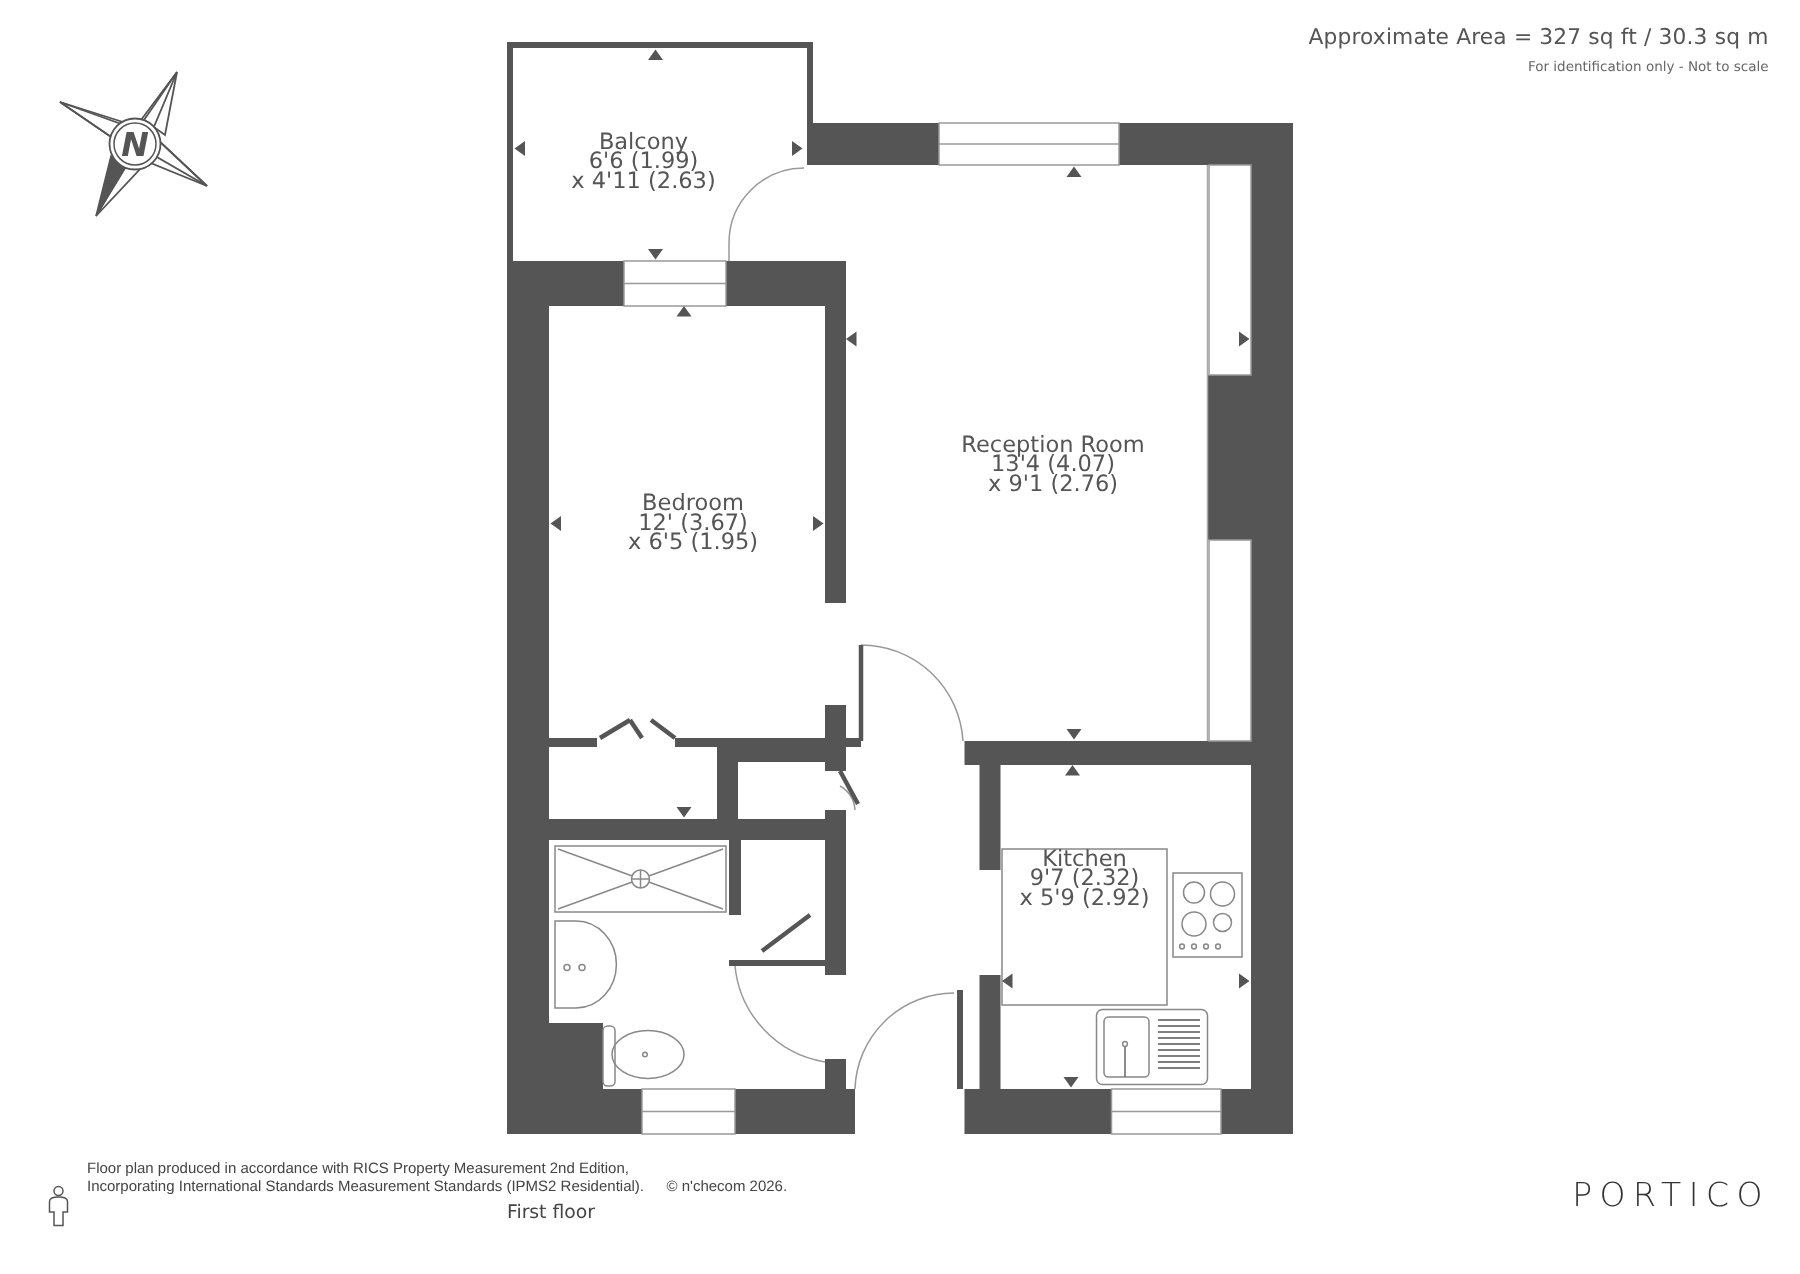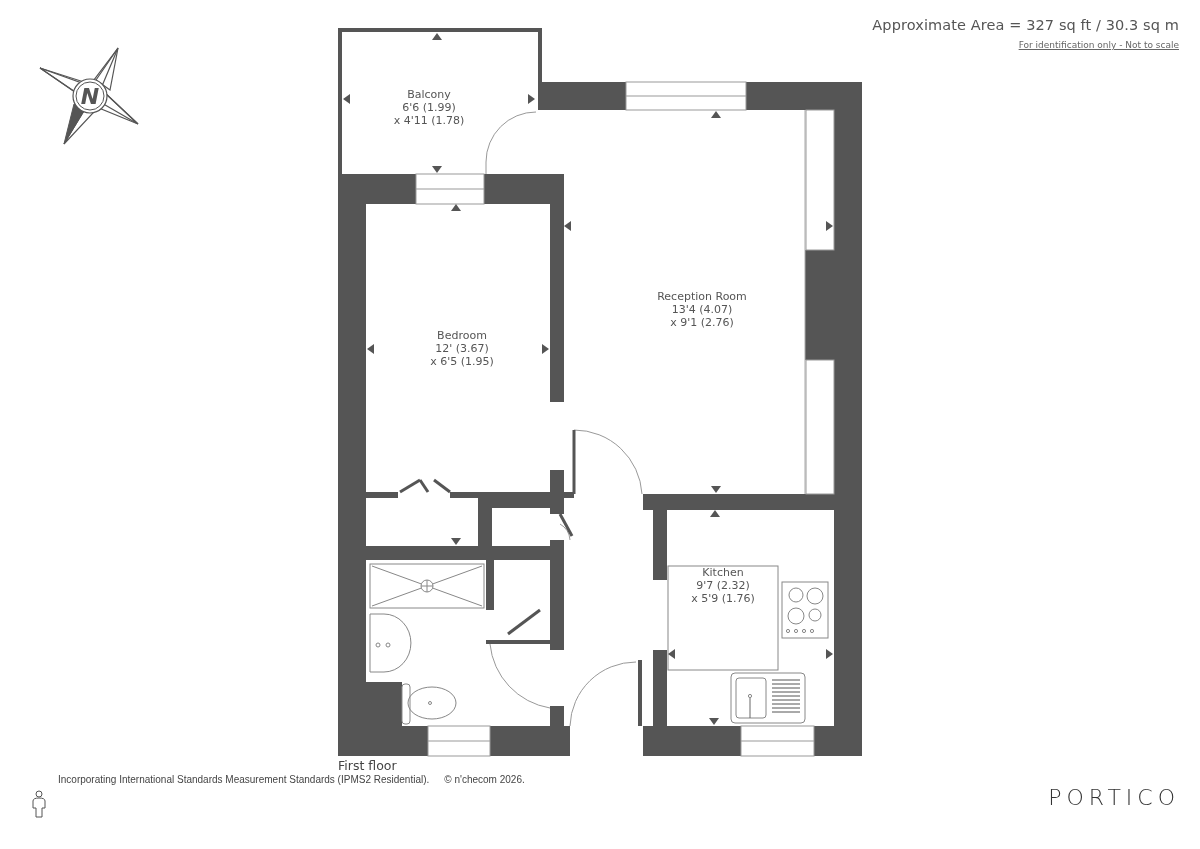--- a/index.html
+++ b/index.html
@@ -1,22 +1,22 @@
 <!DOCTYPE html>
 <html><head>
 <meta charset="utf-8">
 <style>
   html, body { margin: 0; padding: 0; background: #ffffff; }
   body { width: 1200px; height: 849px; position: relative; overflow: hidden; font-family: "DejaVu Sans", sans-serif; color: #555; }
   .area-title { position: absolute; right: 21px; top: 17px; font-size: 14.5px; color: #555; letter-spacing: 0.1px; }
-  .area-sub { position: absolute; right: 21px; top: 40px; font-size: 9px; color: #666; text-decoration: underline; }
+  .area-sub { position: absolute; right: 21px; top: 40px; font-size: 9px; color: #666; }
   .compass { position: absolute; left: 38px; top: 46px; width: 104px; height: 100px; }
   .plan { position: absolute; left: 0; top: 0; width: 1200px; height: 849px; }
-  .room-label { position: absolute; text-align: center; font-size: 11px; line-height: 13px; color: #555; white-space: nowrap; transform: translateX(-50%); }
-  .floor-label { position: absolute; left: 338px; top: 758px; font-size: 12.5px; color: #444; }
+  .room-label { position: absolute; text-align: center; font-size: 15px; line-height: 13px; color: #555; white-space: nowrap; transform: translateX(-50%); }
+  .floor-label { position: absolute; left: 338px; top: 800px; font-size: 12.5px; color: #444; }
   .disclaimer { position: absolute; left: 58px; top: 774px; font-family: "Liberation Sans", sans-serif; font-size: 10px; line-height: 12px; color: #444; }
   .disclaimer div { white-space: nowrap; }
   .person-icon { position: absolute; left: 30px; top: 790px; width: 18px; height: 28px; }
   .brand { position: absolute; right: 20px; top: 785px; font-size: 22px; letter-spacing: 5px; color: #333; font-family: "DejaVu Sans", sans-serif; font-weight: 300; margin-left: 28px; }
   .copyright { margin-left: 15px; }
 </style>
 </head>
 <body>
 
 <div class="area-title">Approximate Area = 327 sq ft / 30.3 sq m</div>
@@ -173,42 +173,43 @@
     <polygon points="715,510 710,517 720,517"></polygon>
     <polygon points="668,654 675,649 675,659"></polygon>
     <polygon points="833,654 826,649 826,659"></polygon>
     <polygon points="714,725 709,718 719,718"></polygon>
   </g>
 </svg>
 
 <div class="room-label" style="left:429px; top:88px;">
   <div>Balcony</div>
   <div>6'6 (1.99)</div>
-  <div>x 4'11 (1.78)</div>
+  <div>x 4'11 (2.63)</div>
 </div>
 <div class="room-label" style="left:702px; top:290px;text-align:center;">
   <div>Reception Room</div>
   <div>13'4 (4.07)</div>
   <div>x 9'1 (2.76)</div>
 </div>
 <div class="room-label" style="left:462px; top:329px;">
   <div>Bedroom</div>
   <div>12' (3.67)</div>
   <div>x 6'5 (1.95)</div>
 </div>
 <div class="room-label" style="left:723px; top:566px;">
   <div>Kitchen</div>
   <div>9'7 (2.32)</div>
-  <div>x 5'9 (1.76)</div>
+  <div>x 5'9 (2.92)</div>
 </div>
 
 <div class="floor-label">First floor</div>
 
 <svg class="person-icon" viewBox="0 0 18 28">
   <circle cx="9" cy="4" r="3" fill="none" stroke="#555" stroke-width="1"></circle>
   <path d="M 3 11 Q 3 8 9 8 Q 15 8 15 11 L 15 18 L 12 18 L 12 27 L 6 27 L 6 18 L 3 18 Z" fill="none" stroke="#555" stroke-width="1"></path>
 </svg>
 
 <div class="disclaimer">
+  <div>Floor plan produced in accordance with RICS Property Measurement 2nd Edition,</div>
   <div><span>Incorporating International Standards Measurement Standards (IPMS2 Residential).</span><span class="copyright">© n'checom 2026.</span></div>
 </div>
 
 <div class="brand">PORTICO</div>
 
 </body></html>

